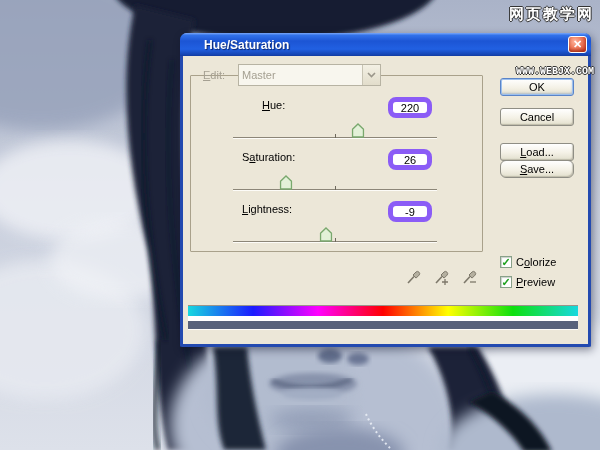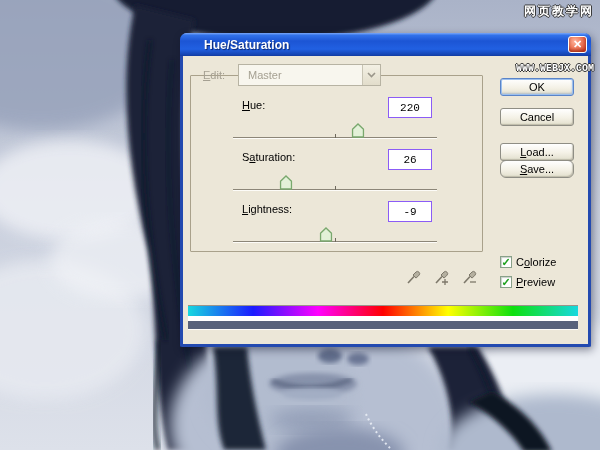--- a/index.html
+++ b/index.html
@@ -10,21 +10,21 @@
   }
   .stage *{box-sizing:border-box;}
   .bg{position:absolute;left:0;top:0;width:600px;height:450px;}
 
   
   .wm-top{
     position:absolute;top:5px;right:6px;text-align:right;z-index:30;
     color:#fff;font-weight:bold;line-height:1.15;
     text-shadow:-1px 0 #333,1px 0 #333,0 -1px #333,0 1px #333;
   }
-  .wm-top .l1{font-size:12px;letter-spacing:2px;}
+  .wm-top .l1{font-size:15px;letter-spacing:2px;}
   .wm-top .l2{font-size:10px;font-family:"Liberation Mono",monospace;letter-spacing:0px;margin-top:44px;}
   .wm-bottom{
     position:absolute;bottom:8px;right:5px;z-index:30;display:flex;align-items:baseline;gap:7px;
     color:rgba(44,54,76,.92);font-weight:bold;
     text-shadow:1px 1px 0 rgba(190,200,220,.55),-1px -1px 0 rgba(20,25,40,.6);
   }
   .wm-bottom .l1{font-size:14px;letter-spacing:1px;}
   .wm-bottom .l2{font-size:11px;font-family:"Liberation Mono",monospace;}
 
   
@@ -61,41 +61,41 @@
   }
   .lbl{position:absolute;font-size:11px;color:#000;white-space:nowrap;}
   .mn{text-decoration:underline;}
   .disabled-text{color:#a5a092;}
 
   .combo{
     position:absolute;left:55px;top:8px;width:143px;height:22px;
     background:#f8f6ee;border:1px solid #b7b3a3;
     display:flex;align-items:center;justify-content:space-between;
   }
-  .combo .cval{font-size:11px;color:#a5a092;padding-left:9px;}
+  .combo .cval{font-size:11px;color:#a5a092;padding-left:3px;}
   .combo .cbtn{
     width:18px;height:20px;border-left:1px solid #c8c4b4;
     background:linear-gradient(180deg,#f3f0e4,#e2ddcb);
     display:flex;align-items:center;justify-content:center;
   }
 
   .val{
     position:absolute;left:205px;width:44px;height:21px;
-    background:#fff;border:1px solid #8b5cf6;border-radius:0;
-    font-family:Liberation Mono, monospace;font-size:11px;color:#000;
+    background:#fff;border:5px solid #8b5cf6;border-radius:8px;
+    font-family:Liberation Sans, sans-serif;font-size:11px;color:#000;
     text-align:center;padding:0 3px;
   }
   .track{
     position:absolute;left:50px;width:204px;height:2px;
     background:#8c8678;border-bottom:1px solid #fdfcf8;
   }
   .tick{position:absolute;left:50%;top:-3px;width:1px;height:4px;background:#6e695d;}
   .thumb{position:absolute;top:-14px;width:13px;height:15px;transform:translateX(-50%);}
 
-  .row-hue   .lblrow{top:43px;}  .row-hue   .val{top:41px;}  .row-hue   .track{top:81px;}
+  .row-hue   .lblrow{top:43px;margin-left:20px;}  .row-hue   .val{top:41px;}  .row-hue   .track{top:81px;}
   .row-sat   .lblrow{top:95px;}  .row-sat   .val{top:93px;}  .row-sat   .track{top:133px;}
   .row-light .lblrow{top:147px;} .row-light .val{top:145px;} .row-light .track{top:185px;}
   .lblrow{left:59px;}
 
   .btn{
     position:absolute;left:317px;width:74px;height:18px;
     border:1px solid #8f8e85;border-radius:3px;
     background:linear-gradient(180deg,#ffffff 0%,#f4f1e6 55%,#e2dfcd 100%);
     font-family:"Liberation Sans",sans-serif;font-size:11px;color:#000;
     text-align:center;line-height:15px;padding:0;

